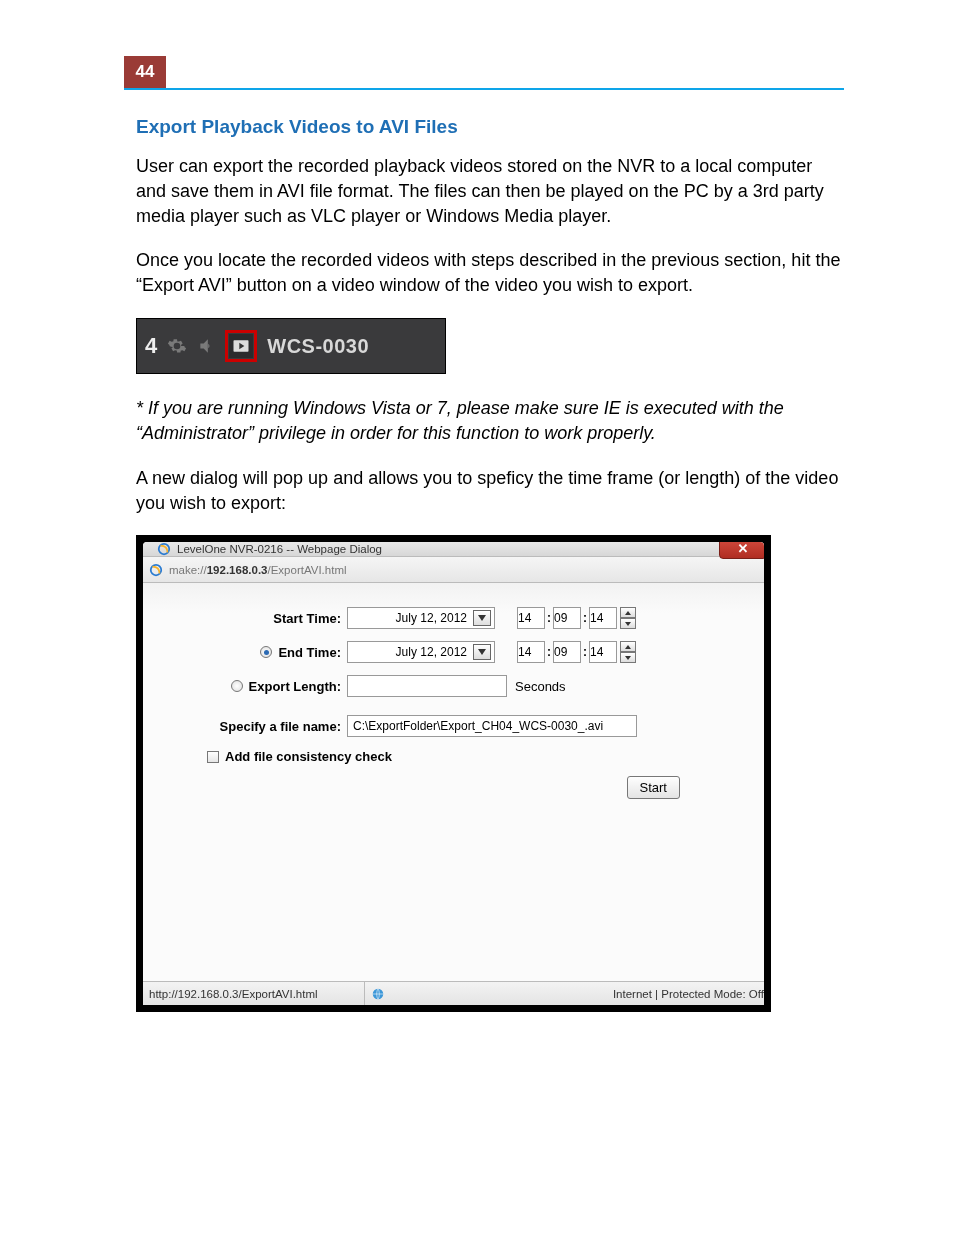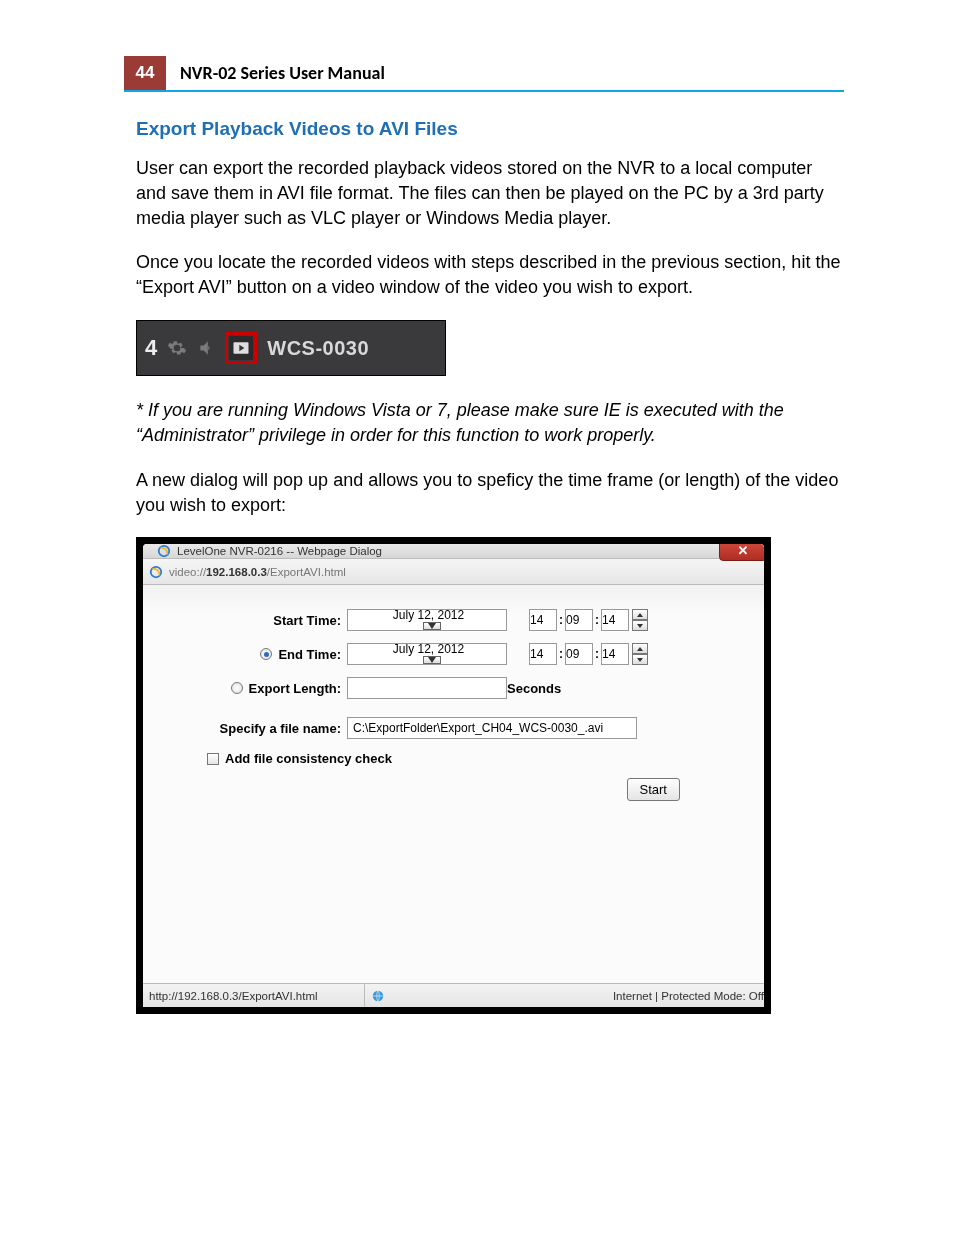--- a/index.html
+++ b/index.html
@@ -169,29 +169,28 @@
     width: 12px; height: 12px;
     border: 1px solid #777;
     border-radius: 50%;
     background: radial-gradient(#fff,#ddd);
     display: inline-flex; align-items:center; justify-content:center;
   }
   .radio-circle.selected::after{
     content:""; width:5px; height:5px; border-radius:50%; background:#2c6ab3;
   }
   .date-field {
-    width: 160px; height: 22px;
+    width: 148px; height: 22px;
     border: 1px solid #999;
     background: #fff;
     display: flex;
     align-items: center;
     justify-content: flex-end;
     padding: 0 3px 0 6px;
     font-size: 12px;
-    flex-direction: column;
   }
   .dd-btn {
     width: 18px; height: 16px;
     border:1px solid #666;
     background: linear-gradient(#fff,#ddd);
     display:flex; align-items:center; justify-content:center;
     margin-left: 6px;
   }
   .dd-btn svg { display:block; }
   .time-box {
@@ -209,21 +208,21 @@
   .spinner .sbtn{
     width:16px; height:11px;
     border:1px solid #777;
     background: linear-gradient(#fff,#ddd);
     display:flex; align-items:center; justify-content:center;
   }
   .time-grp { display:flex; align-items:center; margin-left:22px; }
   .length-field {
     width:160px; height:22px; border:1px solid #999; background:#fff;
   }
-  .seconds-lbl { font-size:13px; font-weight:bold; }
+  .seconds-lbl { font-size:13px; font-weight:normal; margin-left:8px; }
   .filename-field {
     width:290px; height:22px;
     border:1px solid #999; background:#fff;
     font-size:12px; padding:0 5px; line-height:20px;
     color:#000;
   }
   .checkbox-sq {
     width:12px; height:12px;
     border:1px solid #777;
     background: linear-gradient(#fff,#e6e6e6);
@@ -246,21 +245,20 @@
   }
   .status-cell-left { width:222px; padding-left:6px; border-right:1px solid #bbb; height:100%; display:flex; align-items:center;}
   .status-cell-right { flex:1; padding-left:6px; display:flex; align-items:center; gap:16px;justify-content:space-between;}
   .globe-icon { width:14px; height:14px; display:inline-flex; }
 </style>
 </head>
 <body>
 
 <div class="page-header">
   <div class="page-num-box">44</div>
-  <div class="page-header-title">NVR-02 Series User Manual</div>
 </div>
 
 <h2 class="section-heading">Export Playback Videos to AVI Files</h2>
 
 <p class="body-para">User can export the recorded playback videos stored on the NVR to a local computer and save them in AVI file format. The files can then be played on the PC by a 3rd party media player such as VLC player or Windows Media player.</p>
 <p class="body-para">Once you locate the recorded videos with steps described in the previous section, hit the “Export AVI” button on a video window of the video you wish to export.</p>
 
 <div class="video-toolbar-fig">
   <span class="vt-num">4</span>
   <span class="vt-icon">
@@ -304,21 +302,21 @@
     </div>
 
     <div class="dlg-urlbar">
       <span class="dlg-ie-icon">
         <svg width="14" height="14" viewBox="0 0 24 24">
             <circle cx="12" cy="12" r="9" fill="none" stroke="#2a7bd1" stroke-width="3"></circle>
             <path d="M6 6 Q18 6 18 18" stroke="#f6b22b" stroke-width="3" fill="none"></path>
           </svg>
       </span>
       <span class="dlg-url-text">
-        <span>video://</span><span class="bold">192.168.0.3</span><span>/ExportAVI.html</span>
+        <span>make://</span><span class="bold">192.168.0.3</span><span>/ExportAVI.html</span>
       </span>
     </div>
 
     <div class="dlg-body">
 
       <div class="form-row">
         <div class="form-label">Start Time:</div>
         <div class="date-field">
           <span>July 12, 2012</span>
           <span class="dd-btn">

